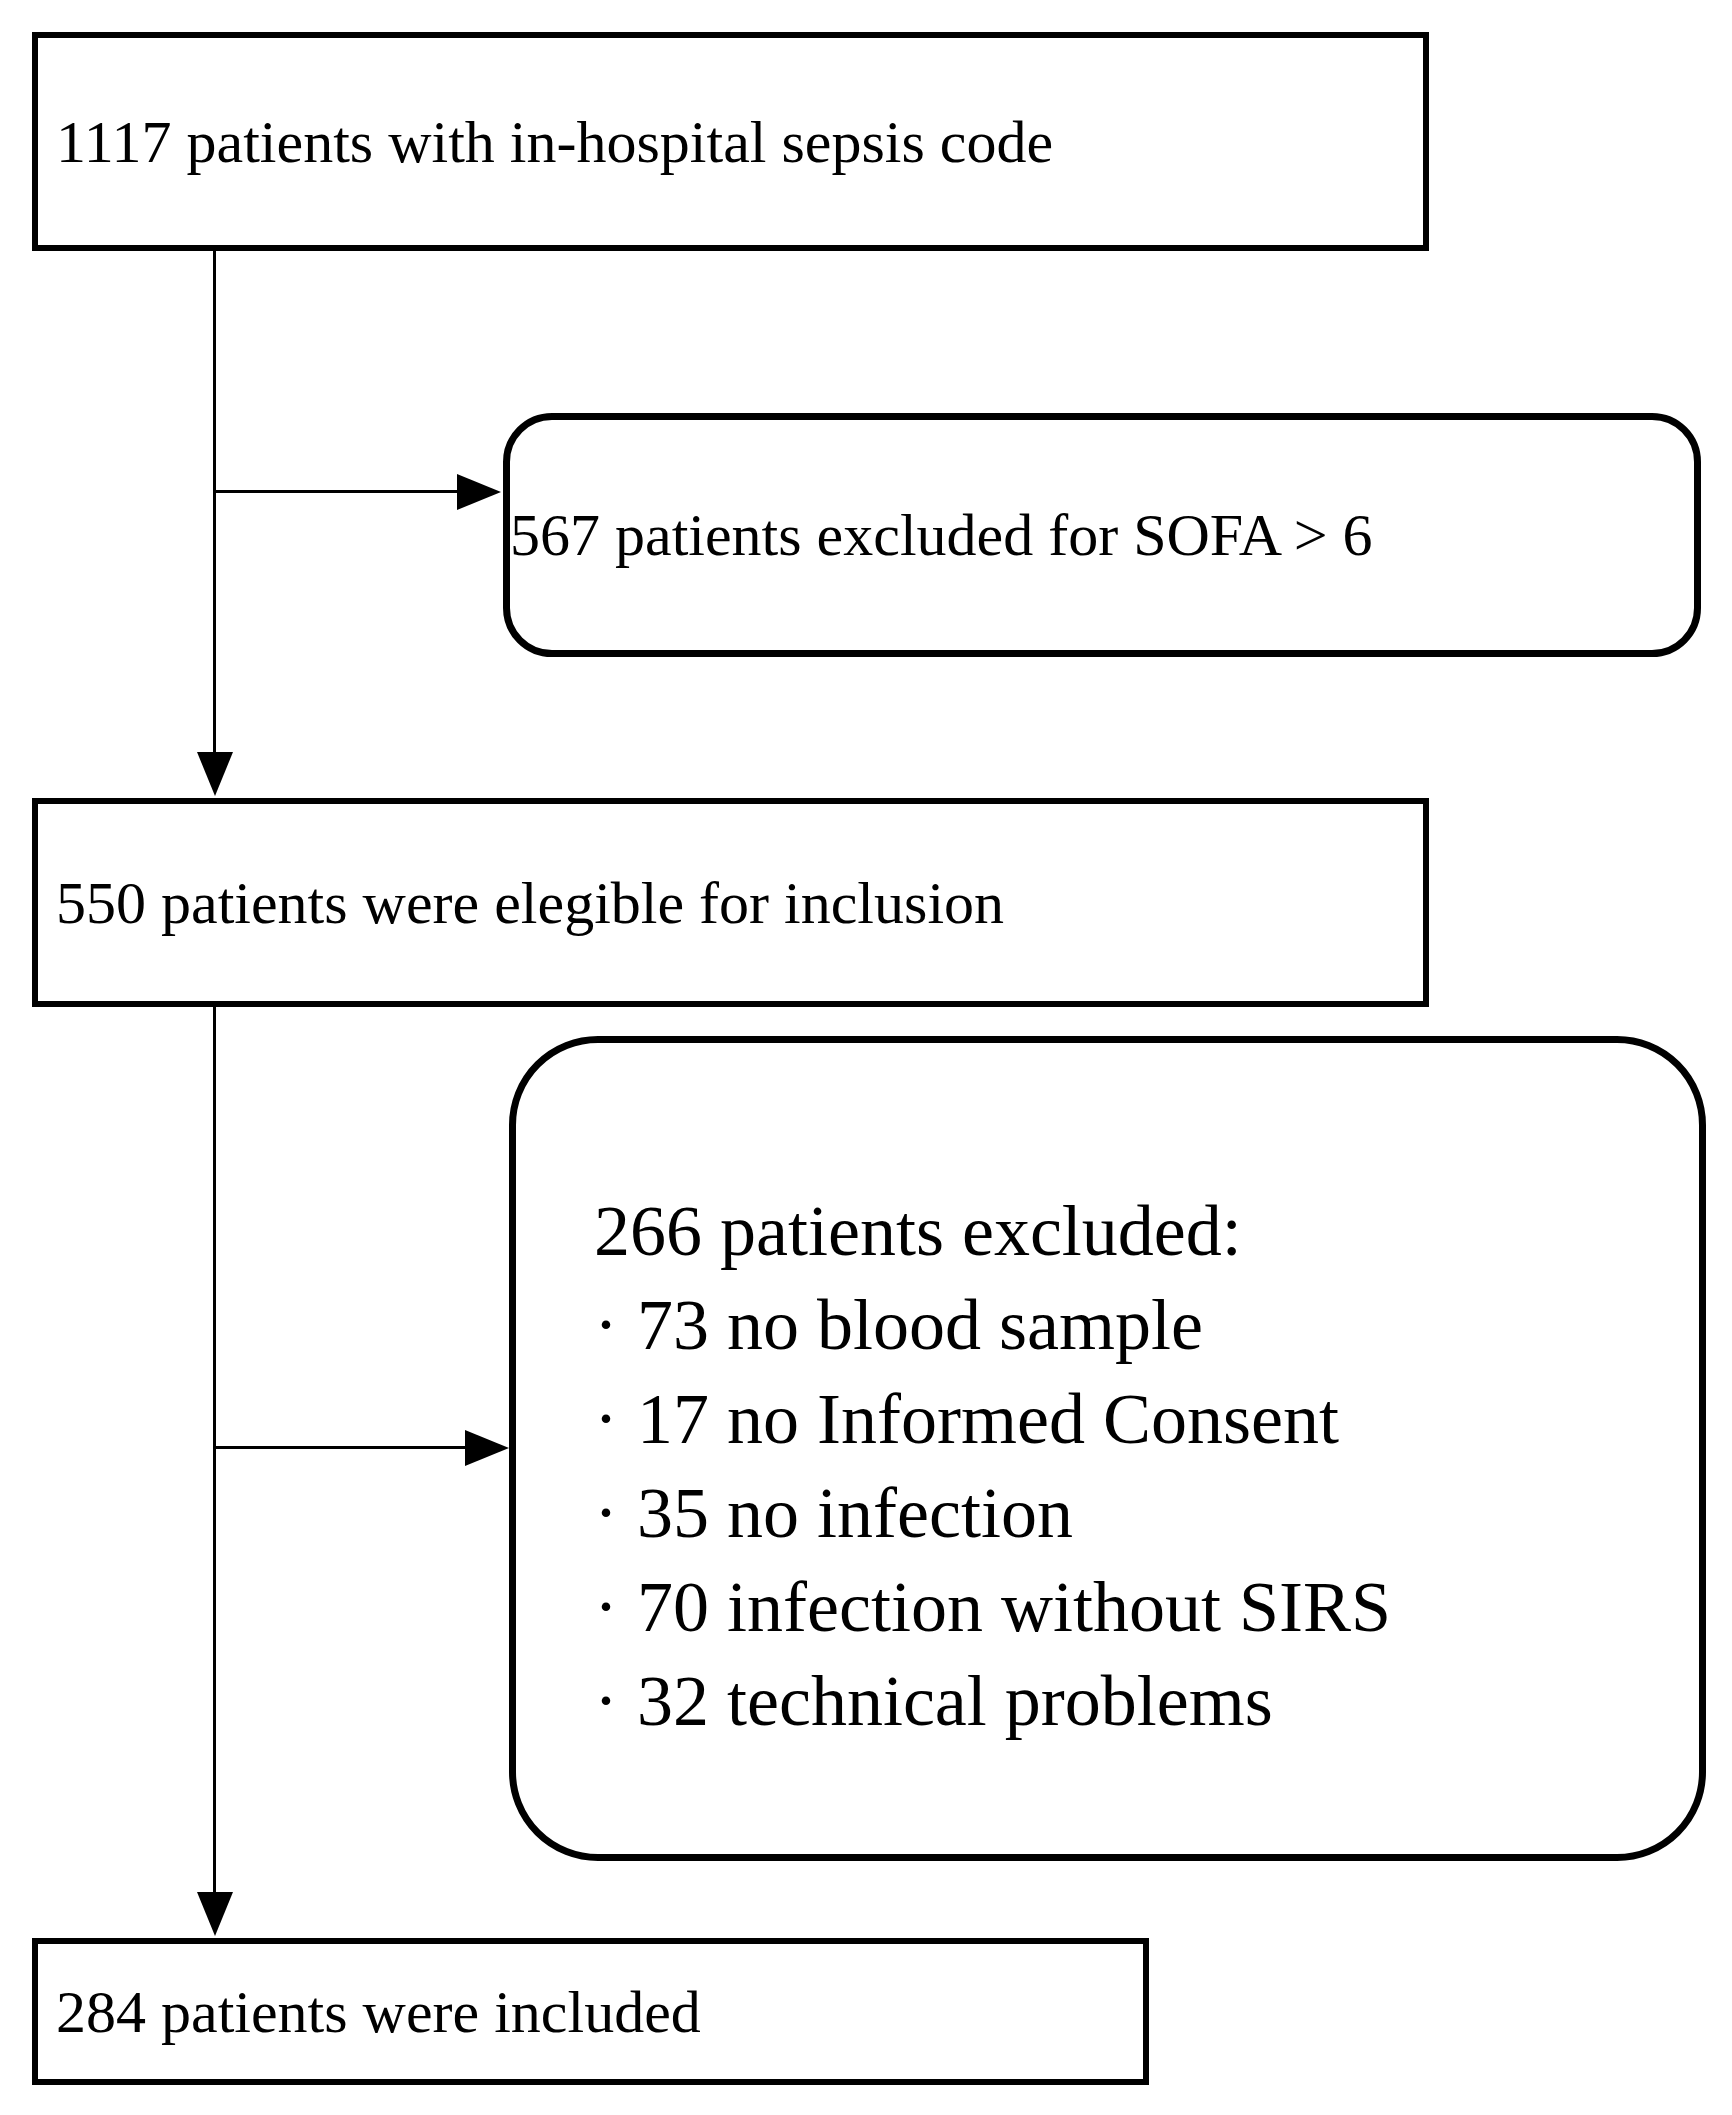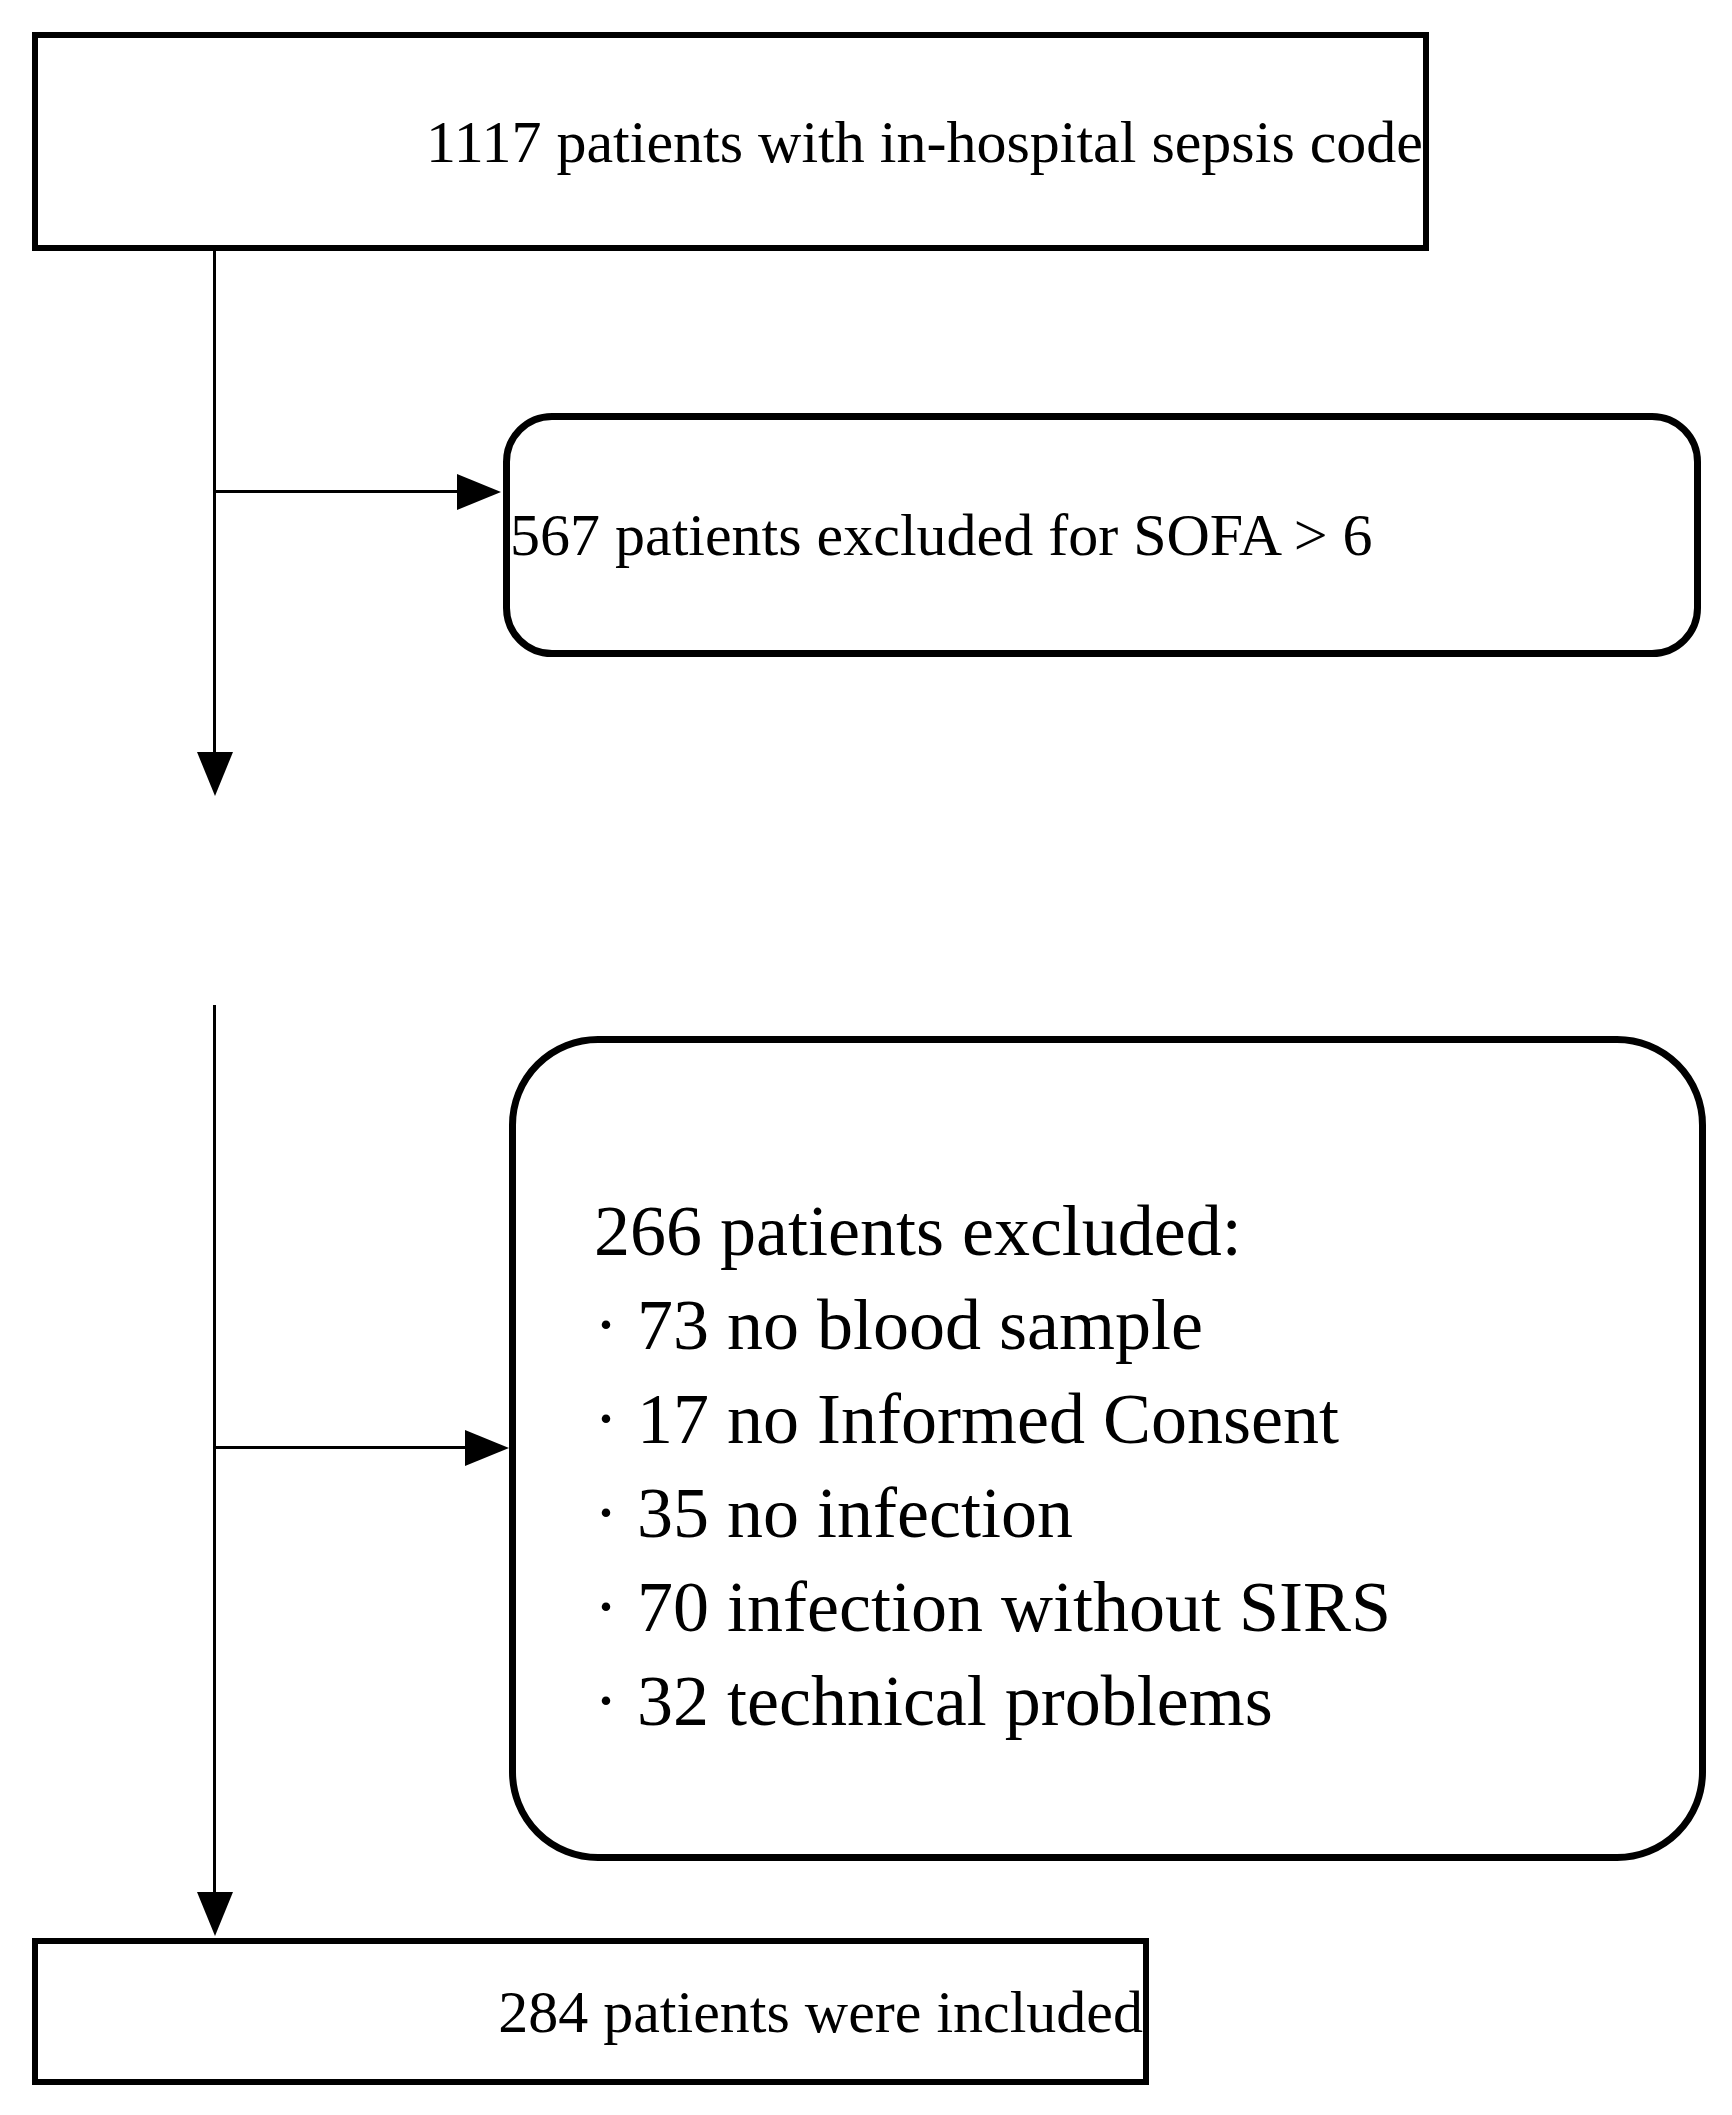--- a/index.html
+++ b/index.html
@@ -4,21 +4,21 @@
 <style>
   :root { --ink:#000000; --bg:#ffffff; }
   html,body { margin:0; padding:0; background:var(--bg); }
   #canvas {
     position:relative; width:1733px; height:2115px;
     background:var(--bg);
     font-family:"Liberation Serif","DejaVu Serif",serif;
     color:var(--ink);
   }
   .node { position:absolute; box-sizing:border-box; background:var(--bg); }
-  .rect-box  { border:6px solid var(--ink); display:flex; align-items:center; justify-content:flex-end; }
+  .rect-box  { border:6px solid var(--ink); display:flex; align-items:center; justify-content:flex-start;padding-left:18px; }
   .round-box { border:7.7px solid var(--ink); border-radius:49px; display:flex; align-items:center; justify-content:flex-start; }
   .big-round { border:7.7px solid var(--ink); border-radius:89px; }
   .node-label { font-size:60px; line-height:1.2; text-align:center; white-space:nowrap; }
   .excl-list { padding:141px 34px 0 78px; font-size:72px; }
   .excl-line { height:94px; display:flex; align-items:center; white-space:nowrap; }
   .bullet { display:inline-block; margin-right:19px; }
   .line { position:absolute; background:var(--ink); }
   .arrowhead { position:absolute; width:0; height:0; }
   .head-down  { border-left:18px solid transparent; border-right:18px solid transparent; border-top:44px solid var(--ink); }
   .head-right { border-top:18px solid transparent; border-bottom:18px solid transparent; border-left:44px solid var(--ink); }
@@ -35,20 +35,23 @@
   <div class="line" style="left:213px; top:250px; width:2.6px; height:511px;"></div>
   <div class="arrowhead head-down" style="left:197px; top:752px;"></div>
 
   <div class="line" style="left:215px; top:490px; width:247px; height:2.6px;"></div>
   <div class="arrowhead head-right" style="left:457px; top:474px;"></div>
 
   <div class="node round-box" style="left:503px; top:413px; width:1198px; height:244px;">
     <span class="node-label">567 patients excluded for SOFA &gt; 6</span>
   </div>
 
+  <div class="node rect-box" style="left:32px; top:798px; width:1397px; height:209px;">
+    <span class="node-label">550 patients were elegible for inclusion</span>
+  </div>
 
   <div class="line" style="left:213px; top:1005px; width:2.6px; height:890px;"></div>
   <div class="arrowhead head-down" style="left:197px; top:1892px;"></div>
 
   <div class="line" style="left:215px; top:1446px; width:252px; height:2.6px;"></div>
   <div class="arrowhead head-right" style="left:465px; top:1430px;"></div>
 
   <div class="node big-round" style="left:509px; top:1036px; width:1197px; height:825px;">
     <div class="excl-list">
       <div class="excl-line">

